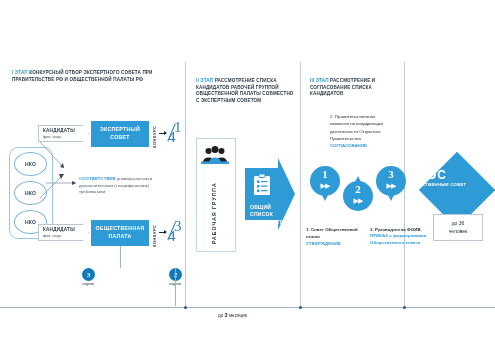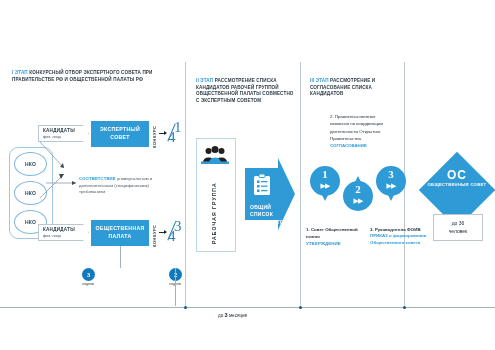--- a/index.html
+++ b/index.html
@@ -343,21 +343,21 @@
   <div class="cap" style="left:306px;top:226px;">
     <div class="ttl">1. Совет Общественной платы</div>
     <div class="sub">УТВЕРЖДЕНИЕ</div>
   </div>
   <div class="cap2" style="left:370px;top:226px;">
     <div class="ttl">3. Руководитель ФОИВ</div>
     <div class="sub">ПРИКАЗ о формировании Общественного совета</div>
   </div>
 
   <div class="diamond" style="left:430px;top:163px;"></div>
-  <div class="diamond-txt" style="left:427px;top:168px;">
+  <div class="diamond-txt" style="left:407px;top:168px;">
     <div class="os">ОС</div>
     <div class="sb">ОБЩЕСТВЕННЫЙ СОВЕТ</div>
   </div>
 
   <div class="limitbox" style="left:433px;top:214px;width:48px;height:25px;flex-direction:column;">
     <div>до 36</div>
     <div>человек</div>
   </div>
 
   <div class="tl"></div>

